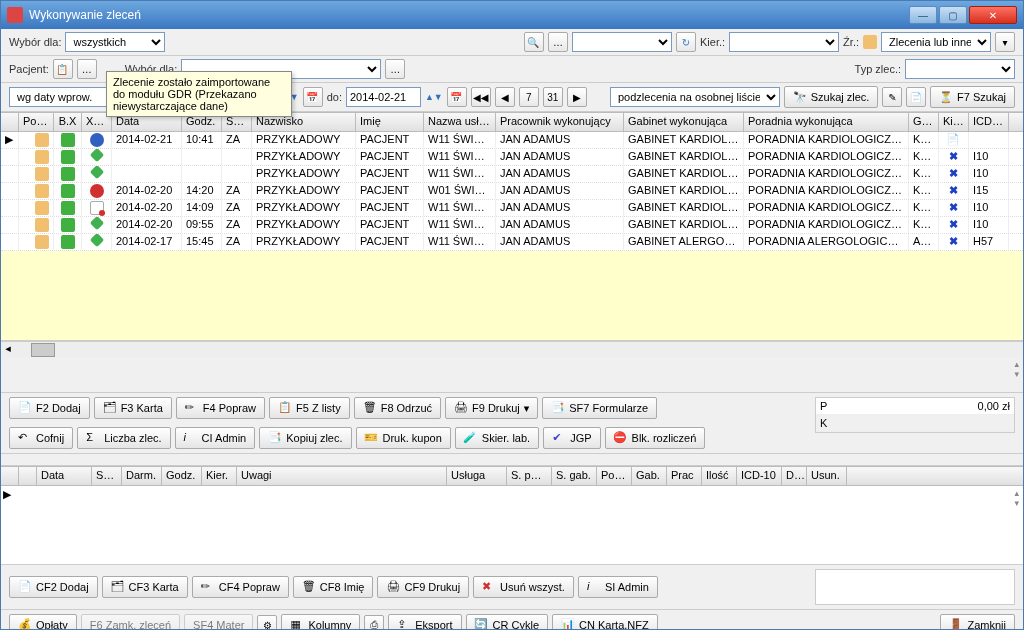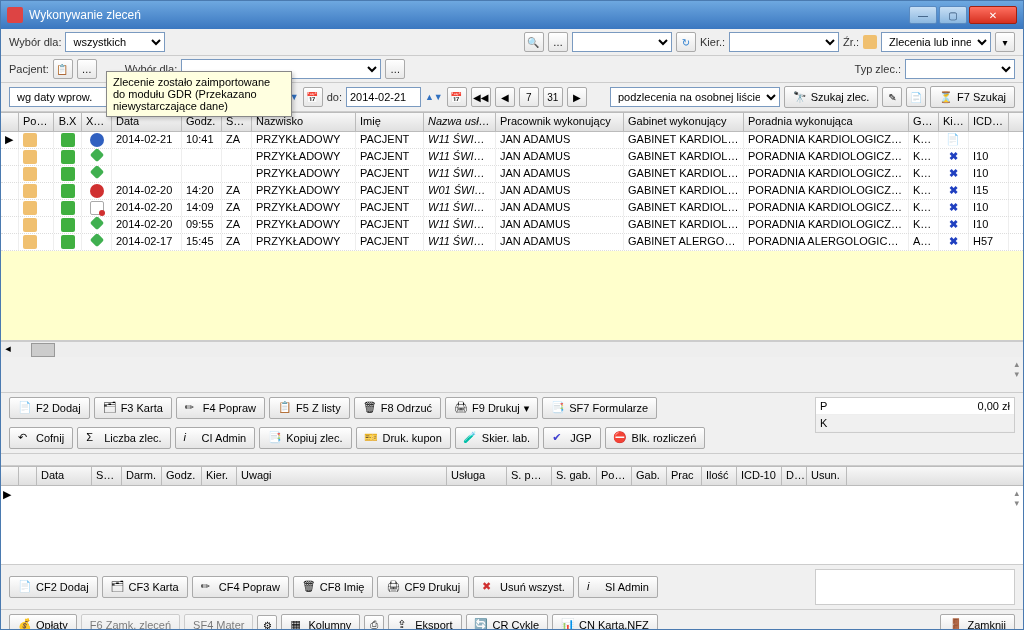--- a/index.html
+++ b/index.html
@@ -55,29 +55,29 @@
 .i-red { background: #d03030; border-radius: 50%; }
 .i-blue { background: #3060c0; border-radius: 50%; }
 .i-diamond { background: #40b050; transform: rotate(45deg); width: 10px; height: 10px; }
 .i-xblue { color: #2040c0; font-weight: bold; }
 .i-docred { background: #fff; border: 1px solid #aaa; position: relative; }
 .i-docred:after { content: ""; position: absolute; right: -2px; bottom: -2px; width: 6px; height: 6px; background: #d03030; border-radius: 50%; }
 
 .tooltip { position: absolute; left: 105px; top: 70px; width: 186px; background: #ffffe0; border: 1px solid #888; padding: 4px 6px; font-size: 11px; z-index: 100; box-shadow: 2px 2px 4px rgba(0,0,0,0.2); }
 
 .w-ind { width: 18px; }
-.w-portal { width: 35px; text-align: left; }
+.w-portal { width: 35px; text-align: right; }
 .w-bx { width: 28px; text-align: center; }
 .w-xml { width: 30px; text-align: center; }
 .w-data { width: 70px; }
 .w-godz { width: 40px; }
 .w-stat { width: 30px; }
 .w-nazw { width: 104px; }
 .w-imie { width: 68px; }
-.w-uslug { width: 72px; font-style: italic; }
+.w-uslug { width: 72px; }
 .w-prac { width: 128px; }
 .w-gab { width: 120px; }
 .w-por { width: 165px; }
 .w-gab2 { width: 30px; }
 .w-kier { width: 30px; text-align: center; }
 .w-icd { width: 40px; }
 
 .sw-ind { width: 18px; }
 .sw-data { width: 55px; }
 .sw-stat { width: 30px; }
@@ -175,21 +175,21 @@
     <div class="gh w-portal">Portal</div>
     <div class="gh w-bx">B.X</div>
     <div class="gh w-xml">XML</div>
     <div class="gh w-data">Data</div>
     <div class="gh w-godz">Godz.</div>
     <div class="gh w-stat">Stat.</div>
     <div class="gh w-nazw">Nazwisko</div>
     <div class="gh w-imie">Imię</div>
     <div class="gh w-uslug">Nazwa usługi</div>
     <div class="gh w-prac">Pracownik wykonujący</div>
-    <div class="gh w-gab">Gabinet wykonujący</div>
+    <div class="gh w-gab">Gabinet wykonująca</div>
     <div class="gh w-por">Poradnia wykonująca</div>
     <div class="gh w-gab2">Gab.</div>
     <div class="gh w-kier">Kier.</div>
     <div class="gh w-icd">ICD-10</div>
   </div>
   <div class="grid-body" id="grid-body">
       <div class="grid-row">
         <div class="gc w-ind">▶</div>
         <div class="gc w-portal"><span class="small-icon i-person"></span></div>
         <div class="gc w-bx"><span class="small-icon i-check"></span></div>

